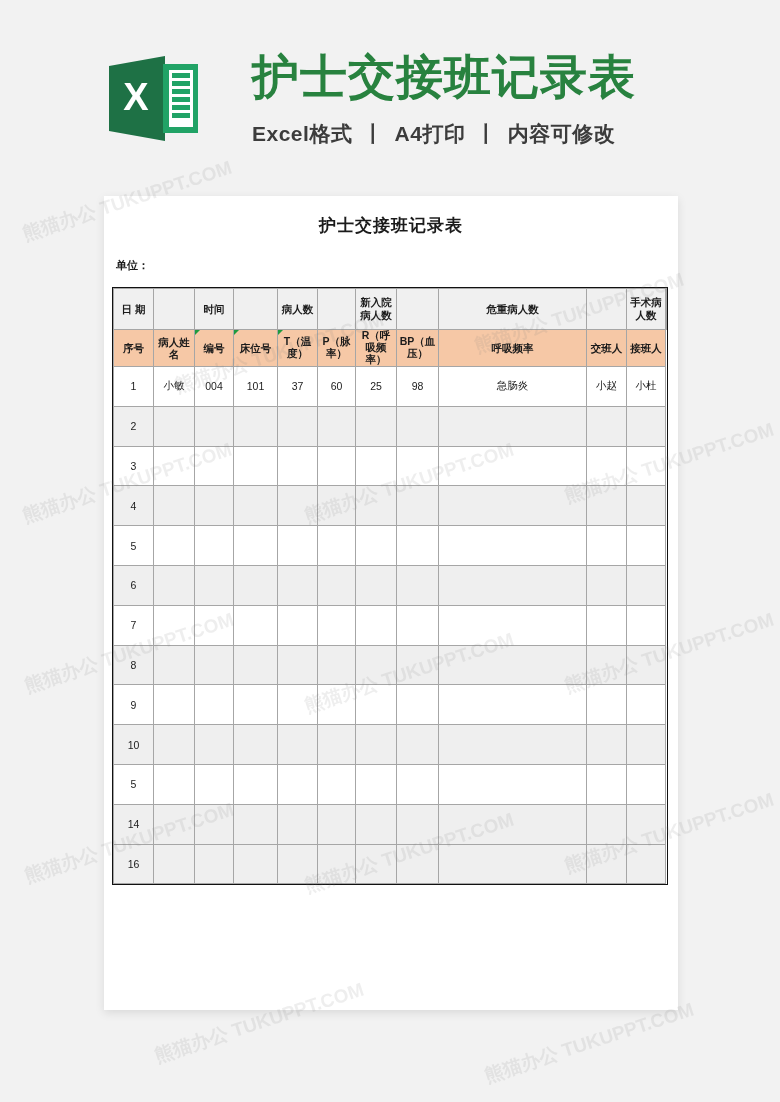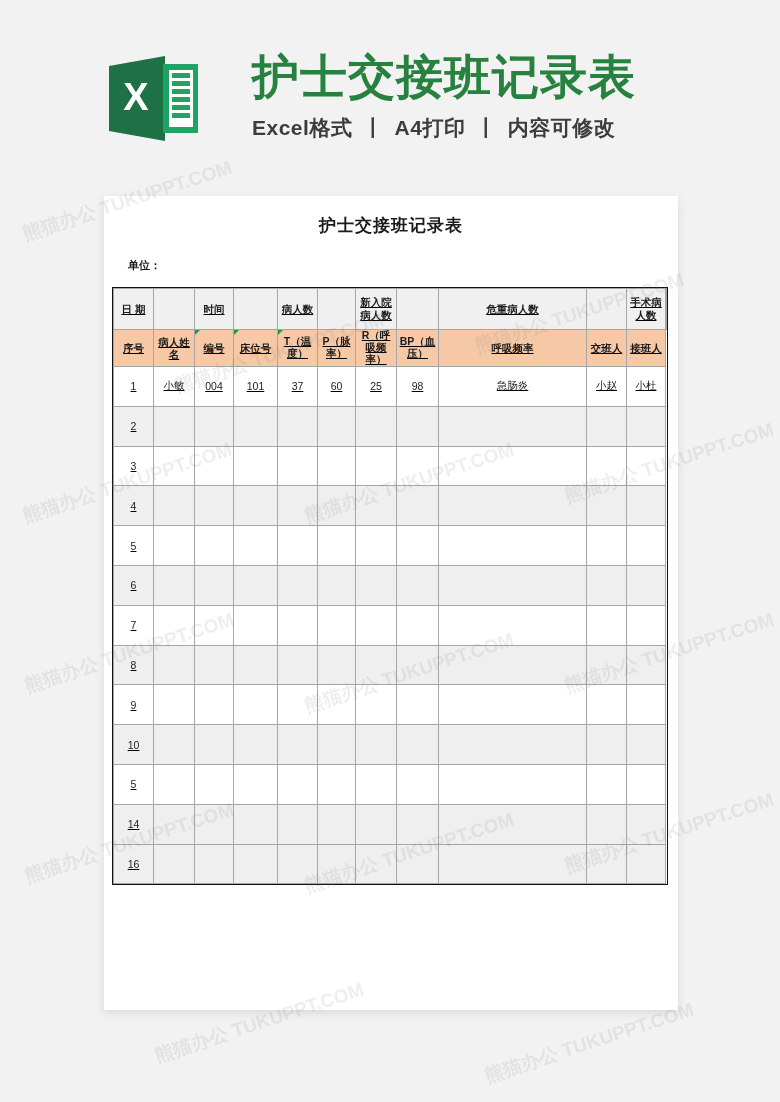--- a/index.html
+++ b/index.html
@@ -30,21 +30,21 @@
   }
   #banner-title {
     font-size: 47px;
     font-weight: bold;
     color: #28823f;
     letter-spacing: 1px;
     line-height: 1.22;
     white-space: nowrap;
   }
   #banner-subtitle {
-    margin-top: 9px;
+    margin-top: 15px;
     font-size: 21px;
     font-weight: bold;
     color: #3c3c3c;
     letter-spacing: 0.5px;
     white-space: nowrap;
   }
   #banner-subtitle .sep {
     color: #3c3c3c;
     font-weight: bold;
     padding: 0 4px;
@@ -75,38 +75,37 @@
   }
   #doc-title {
     text-align: center;
     font-size: 17px;
     font-weight: bold;
     color: #1b1b1b;
     margin-top: 18px;
     letter-spacing: 1px;
   }
   #unit-label {
-    margin-left: 24px;
+    margin-left: 12px;
     margin-top: 21px;
     font-size: 11px;
     font-weight: bold;
     color: #1b1b1b;
   }
 
   
   #sheet-wrap {
     margin: 14px 0 0 8px;
     width: 556px;
     border: 1.6px solid #111;
   }
   table#sheet {
     border-collapse: collapse;
     width: 100%;
     table-layout: fixed;
-    text-decoration: underline;
   }
   table#sheet td {
     border: 0.8px solid #a6a6a6;
     font-size: 10.5px;
     color: #1b1b1b;
     text-align: center;
     vertical-align: middle;
     padding: 0 1px;
     overflow: hidden;
     position: relative;

